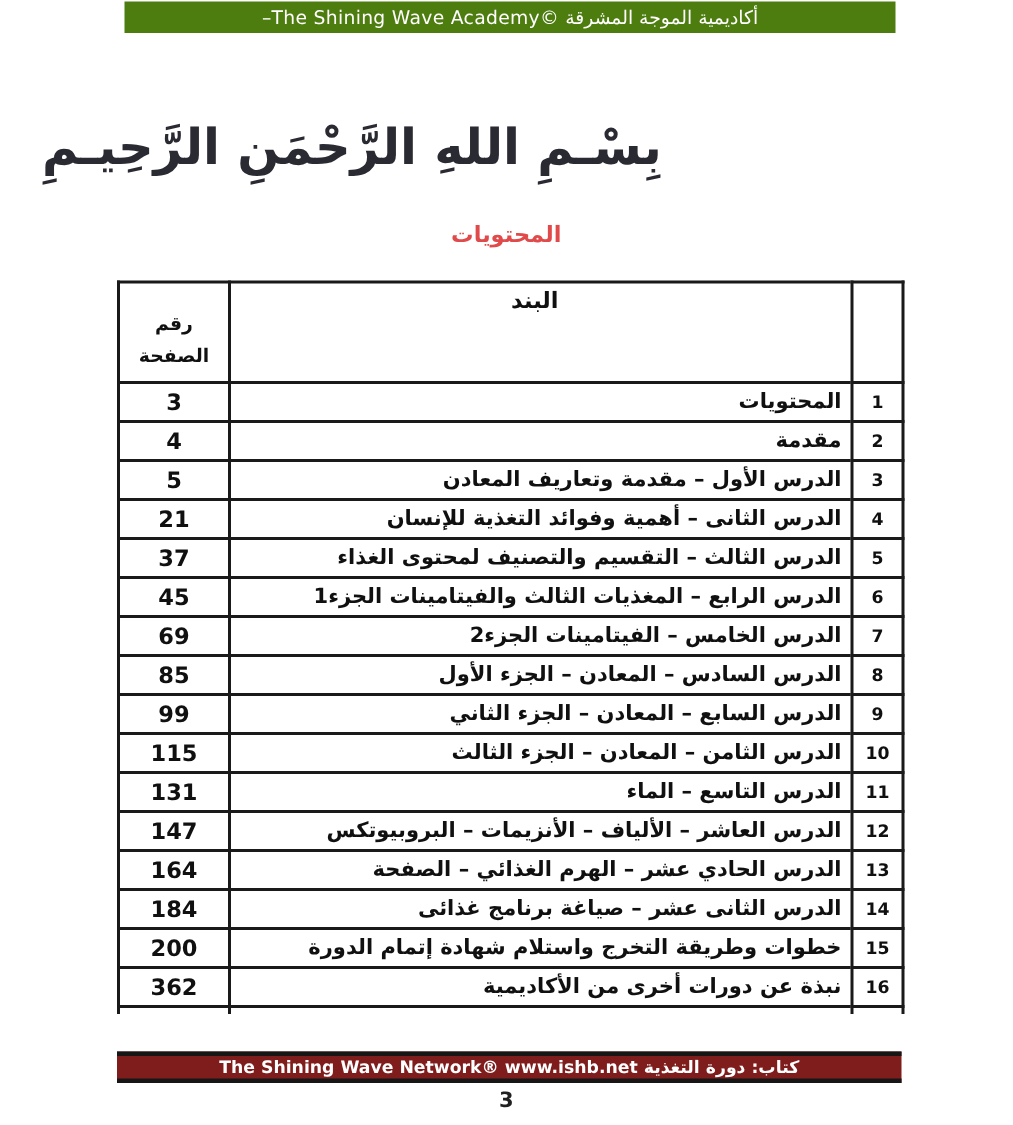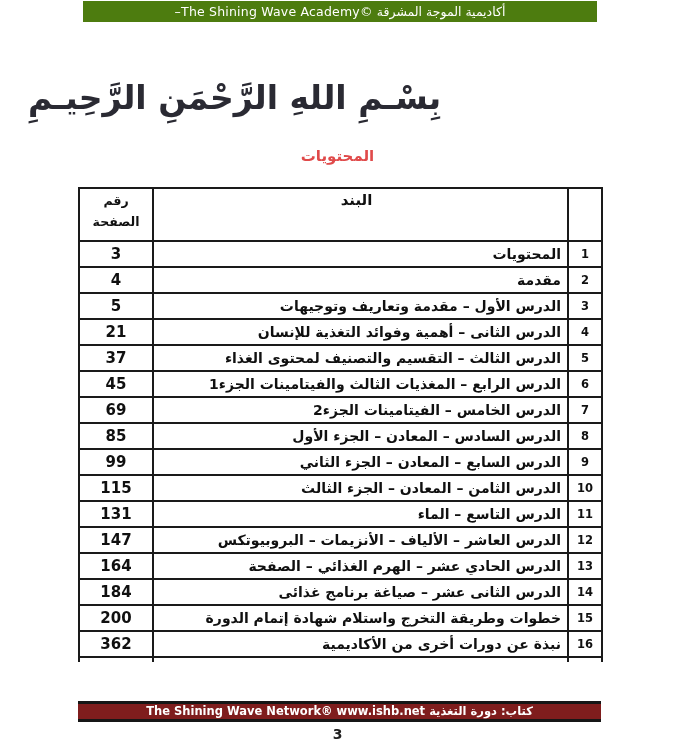--- a/index.html
+++ b/index.html
@@ -27,21 +27,21 @@
   }
   .toc th,.toc td{
     border:2px solid #1a1a1a;padding:0;color:#101010;
     overflow:hidden;white-space:nowrap;
   }
   .c-num{width:34px;}
   .c-item{width:415px;}
   .c-page{width:74px;}
   .toc thead th{height:49px;vertical-align:top;font-weight:bold;}
   .toc thead th.col-item{padding:2px 8px 0 0;font-size:15px;}
-  .toc thead th.col-page{text-align:center;font-size:12.5px;line-height:1.7;padding-top:1px;}
+  .toc thead th.col-page{text-align:center;font-size:12.5px;line-height:1.7;padding-top:16px;}
   .toc tbody td{height:24px;vertical-align:middle;font-weight:bold;}
   .toc td.col-num{text-align:center;font-size:11.5px;}
   .toc td.col-item{text-align:right;padding:0 6px 0 2px;font-size:14px;}
   .toc td.col-page{text-align:center;font-size:15px;}
   .toc tr.partial td{height:4px;border-bottom:0;}
   .footbar{
     position:absolute;left:78px;top:701px;width:523px;height:15px;
     background:#7f1d1d;border-top:3px solid #161616;border-bottom:3px solid #161616;
     color:#ffffff;font-weight:bold;font-size:11.5px;text-align:center;line-height:15px;
     white-space:nowrap;overflow:hidden;
@@ -84,21 +84,21 @@
           <td class="col-item">المحتويات</td>
           <td class="col-page">3</td>
         </tr>
         <tr>
           <td class="col-num">2</td>
           <td class="col-item">مقدمة</td>
           <td class="col-page">4</td>
         </tr>
         <tr>
           <td class="col-num">3</td>
-          <td class="col-item">الدرس الأول – مقدمة وتعاريف وتوجيهات</td>
+          <td class="col-item">الدرس الأول – مقدمة وتعاريف المعادن</td>
           <td class="col-page">5</td>
         </tr>
         <tr>
           <td class="col-num">4</td>
           <td class="col-item">الدرس الثانى – أهمية وفوائد التغذية للإنسان</td>
           <td class="col-page">21</td>
         </tr>
         <tr>
           <td class="col-num">5</td>
           <td class="col-item">الدرس الثالث – التقسيم والتصنيف لمحتوى الغذاء</td>

